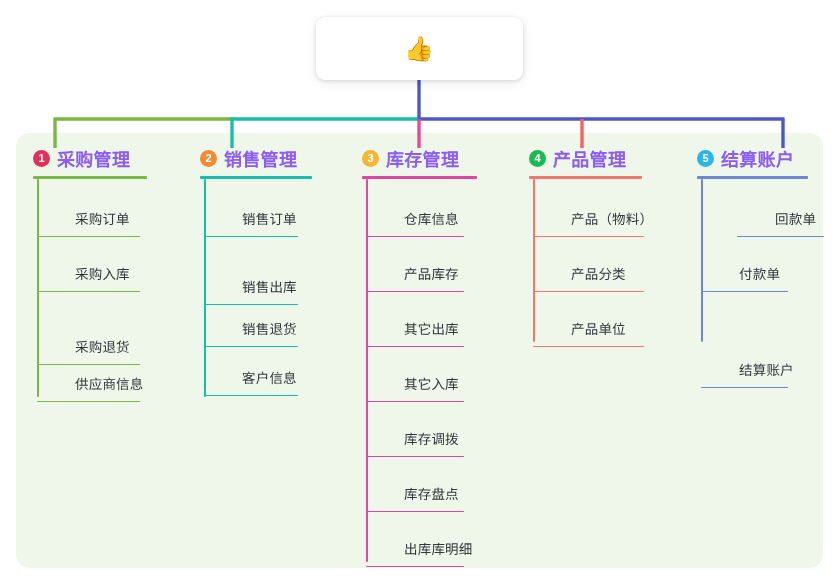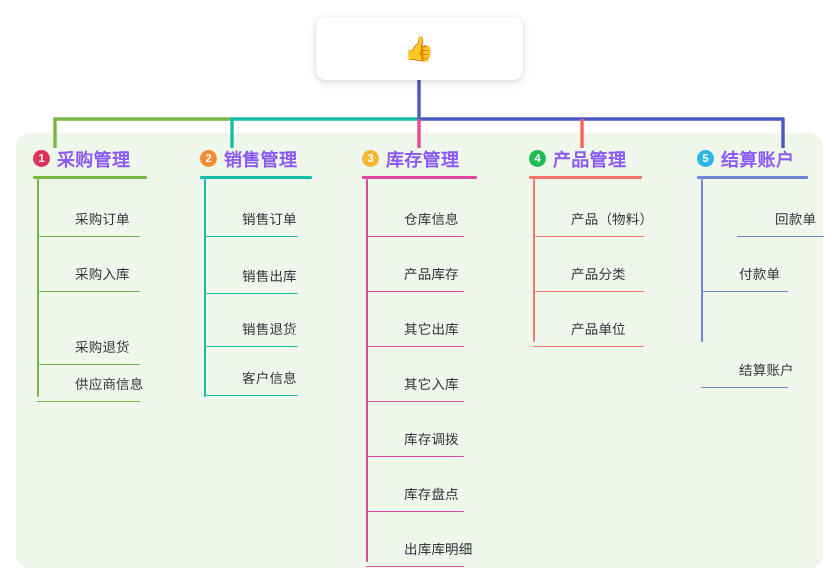--- a/index.html
+++ b/index.html
@@ -195,21 +195,21 @@
         <div class="col-head" style="padding-left: 0px;">
           <span class="badge" style="background: rgb(245, 138, 53);">2</span>
           <span class="col-title">销售管理</span>
         </div>
         <div class="col-head-rule" style="width: 112px; background: rgb(23, 191, 168);"></div>
         <div class="leaf-list">
           <div class="leaf" style="position: absolute; left: 4px; top: 34px;">
             <div class="leaf-label">销售订单</div>
             <div class="leaf-rule" style="width: 94px; background: rgb(23, 191, 168);"></div>
           </div>
-          <div class="leaf" style="position: absolute; left: 4px; top: 91px;">
+          <div class="leaf" style="position: absolute; left: 4px; top: 102px;">
             <div class="leaf-label">销售出库</div>
             <div class="leaf-rule" style="width: 94px; background: rgb(23, 191, 168);"></div>
           </div>
           <div class="leaf" style="position: absolute; left: 4px; top: 144px;">
             <div class="leaf-label">销售退货</div>
             <div class="leaf-rule" style="width: 94px; background: rgb(23, 191, 168);"></div>
           </div>
           <div class="leaf" style="position: absolute; left: 4px; top: 193px;">
             <div class="leaf-label">客户信息</div>
             <div class="leaf-rule" style="width: 94px; background: rgb(23, 191, 168);"></div>

